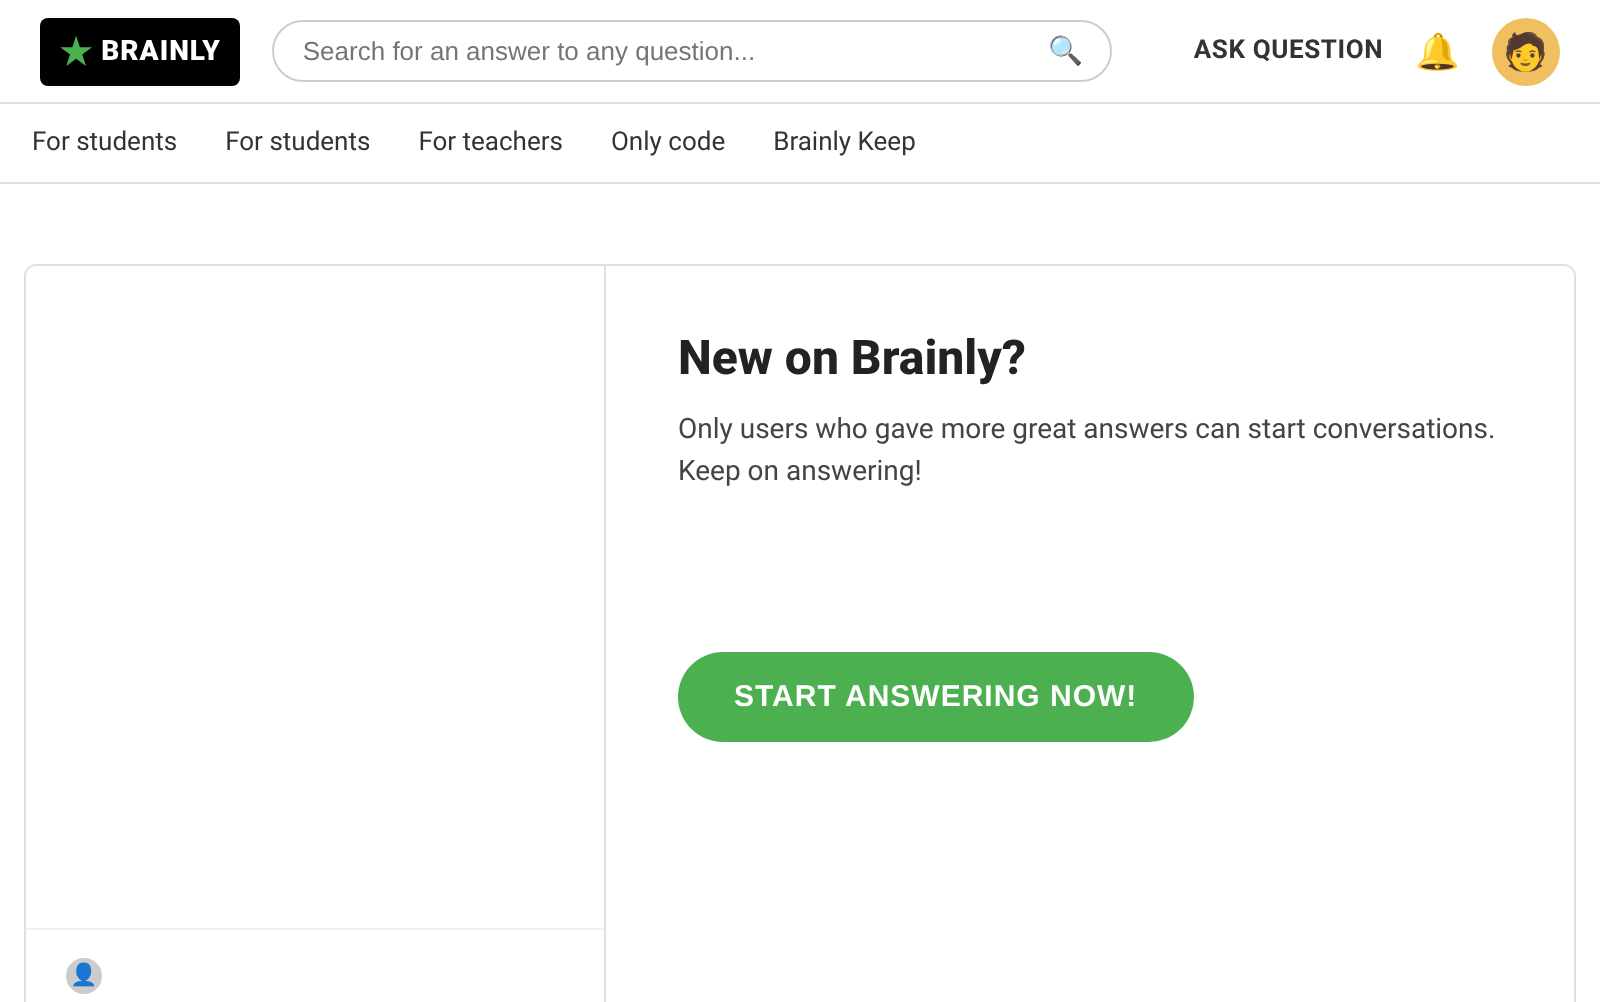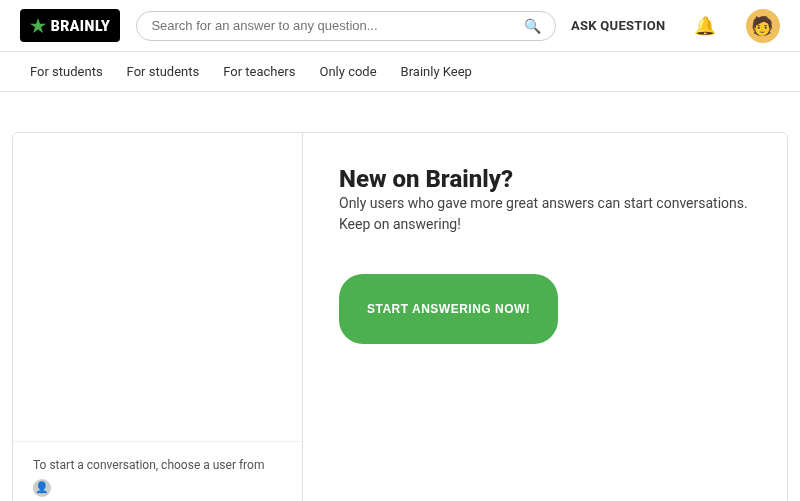--- a/index.html
+++ b/index.html
@@ -52,21 +52,21 @@
     }
     .search-icon {
       color: #999;
       font-size: 14px;
     }
 
     .header-right {
       margin-left: auto;
       display: flex;
       align-items: center;
-      gap: 29px;
+      gap: 16px;
     }
 
     .ask-question-btn {
       font-size: 13px;
       font-weight: 700;
       color: #333;
       cursor: pointer;
       letter-spacing: 0.3px;
       text-transform: uppercase;
     }
@@ -87,21 +87,21 @@
       justify-content: center;
       font-size: 18px;
       cursor: pointer;
       overflow: hidden;
     }
 
     
     .nav {
       display: flex;
       align-items: center;
-      padding: 0 30px;
+      padding: 0 16px;
       height: 40px;
       border-bottom: 1px solid #e0e0e0;
       gap: 24px;
     }
     .nav a {
       text-decoration: none;
       color: #333;
       font-size: 13px;
       cursor: pointer;
     }
@@ -167,41 +167,43 @@
     .info-panel {
       flex: 1;
       padding: 32px 36px;
       background: #fff;
     }
 
     .info-title {
       font-size: 24px;
       font-weight: 800;
       color: #222;
+      margin-bottom: 12px;
     }
 
     .info-subtitle {
       font-size: 14px;
       color: #444;
       line-height: 1.5;
       margin-bottom: 39px;
     }
 
     .start-btn {
       background: #4CAF50;
       color: #fff;
-      font-size: 12px;
+      font-size: 15px;
       font-weight: 700;
       letter-spacing: 0.5px;
       border: none;
       border-radius: 24px;
-      padding: 28px 28px;
+      padding: 14px 28px;
       cursor: pointer;
       text-transform: uppercase;
       display: inline-block;
+      margin-top: 40px;
     }
   </style>
 </head>
 <body>
 
 <header class="header">
   <div class="logo">
     <span class="logo-star">★</span>
     <span>BRAINLY</span>
   </div>
@@ -223,21 +225,20 @@
   <a>Only code</a>
   <a>Brainly Keep</a>
 </nav>
 
 <div style="padding: 20px 12px;">
   <div class="main-content">
 
     <div class="messages-panel">
       <div class="messages-body"></div>
       <div class="messages-footer">
-        <span>To start a conversation, choose a user from</span>
         <span class="user-icon-inline">👤</span>
       </div>
     </div>
 
     <div class="info-panel">
       <div class="info-title">New on Brainly?</div>
       <div class="info-subtitle">Only users who gave more great answers can start conversations. Keep on answering!</div>
       <button class="start-btn">START ANSWERING NOW!</button>
     </div>
 

